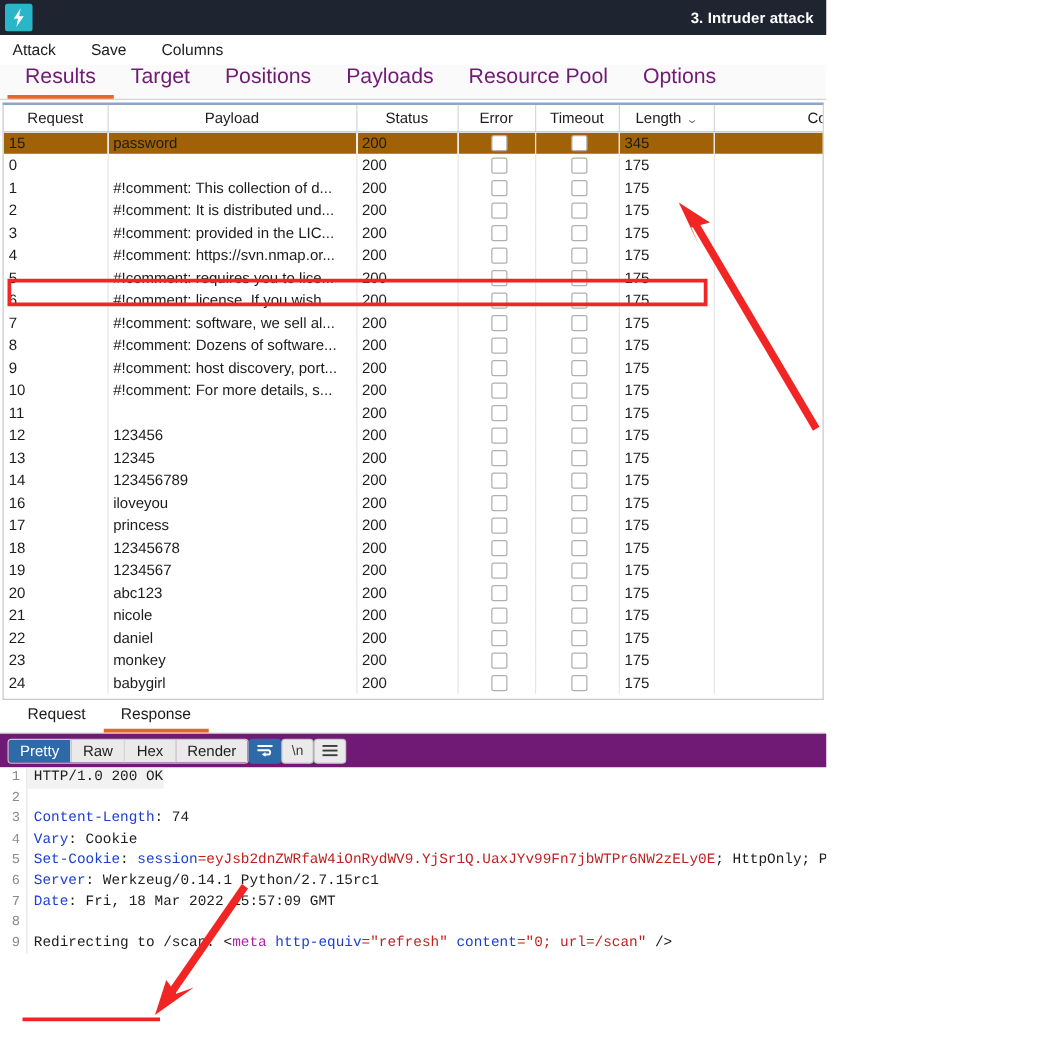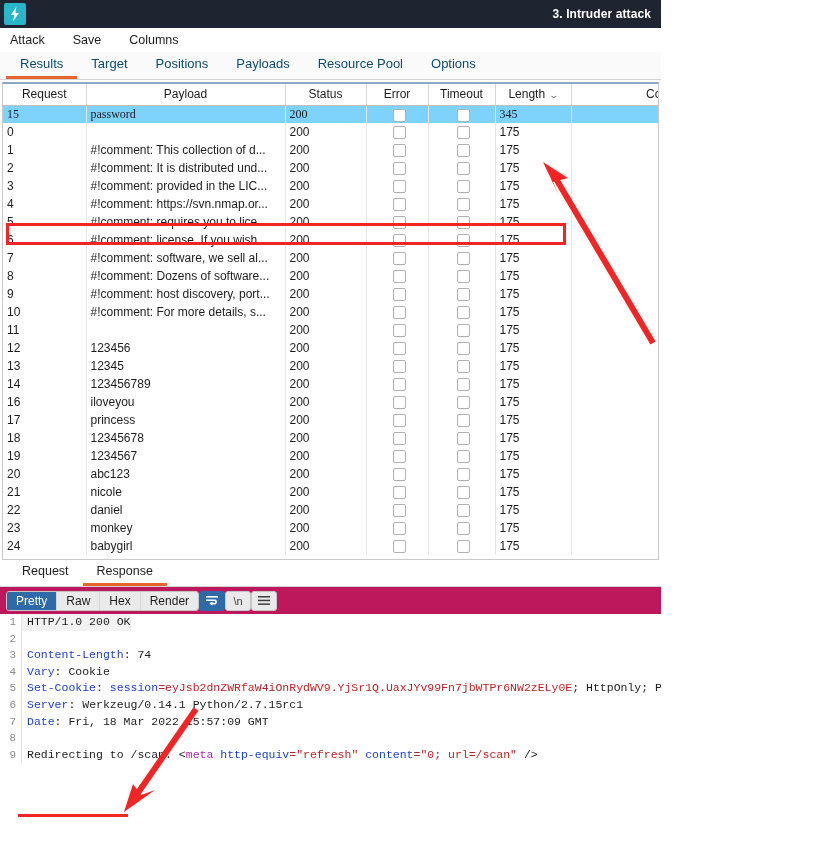--- a/index.html
+++ b/index.html
@@ -59,22 +59,22 @@
   
   .tabbar {
     height: 28px;
     background: #fafafa;
     display: flex;
     align-items: flex-end;
     border-bottom: 1px solid #d4d4d4;
     padding-left: 6px;
   }
   .tab {
-    font-size: 13px;
-    color: #0c4a6e;
+    font-size: 17px;
+    color: #701a75;
     padding: 3px 14px 5px 14px;
     border-bottom: 3px solid transparent;
     cursor: default;
     white-space: nowrap;
   }
   .tab.active { border-bottom-color: #e8652a; }
 
   
   .filterbar {
     height: 24px;
@@ -121,21 +121,21 @@
     height: 18px;
     padding: 0 0 0 4px;
     border-right: 1px solid #e6e6e6;
     color: #1c1c1c;
     white-space: nowrap;
     overflow: hidden;
     text-overflow: ellipsis;
     vertical-align: middle;
   }
   table.results td:last-child { border-right: none; }
-  tr.row-highlight td { background: #7dd3fc; font-family: Liberation Serif, serif; }
+  tr.row-highlight td { background: #a16207; }
   .c-req    { width: 83px; }
   .c-pay    { width: 199px; }
   .c-status { width: 81px; }
   .c-err    { width: 62px; }
   .c-tmo    { width: 67px; }
   .c-len    { width: 76px; }
   .c-com    { width: 202px; }
   .c-pad    { width: 60px; }
   .chk {
     width: 13px; height: 13px;
@@ -189,21 +189,21 @@
   }
   .rrtab.active { border-bottom-color: #e8652a; }
 
   
   .viewbar {
     height: 27px;
     display: flex;
     align-items: center;
     gap: 0;
     padding: 0 6px;
-    background: #be185d;
+    background: #701a75;
   }
   .segmented {
     display: flex;
     border-radius: 3px;
     overflow: hidden;
     border: 1px solid #c6c6c6;
     height: 20px;
   }
   .seg {
     font-size: 12px;

